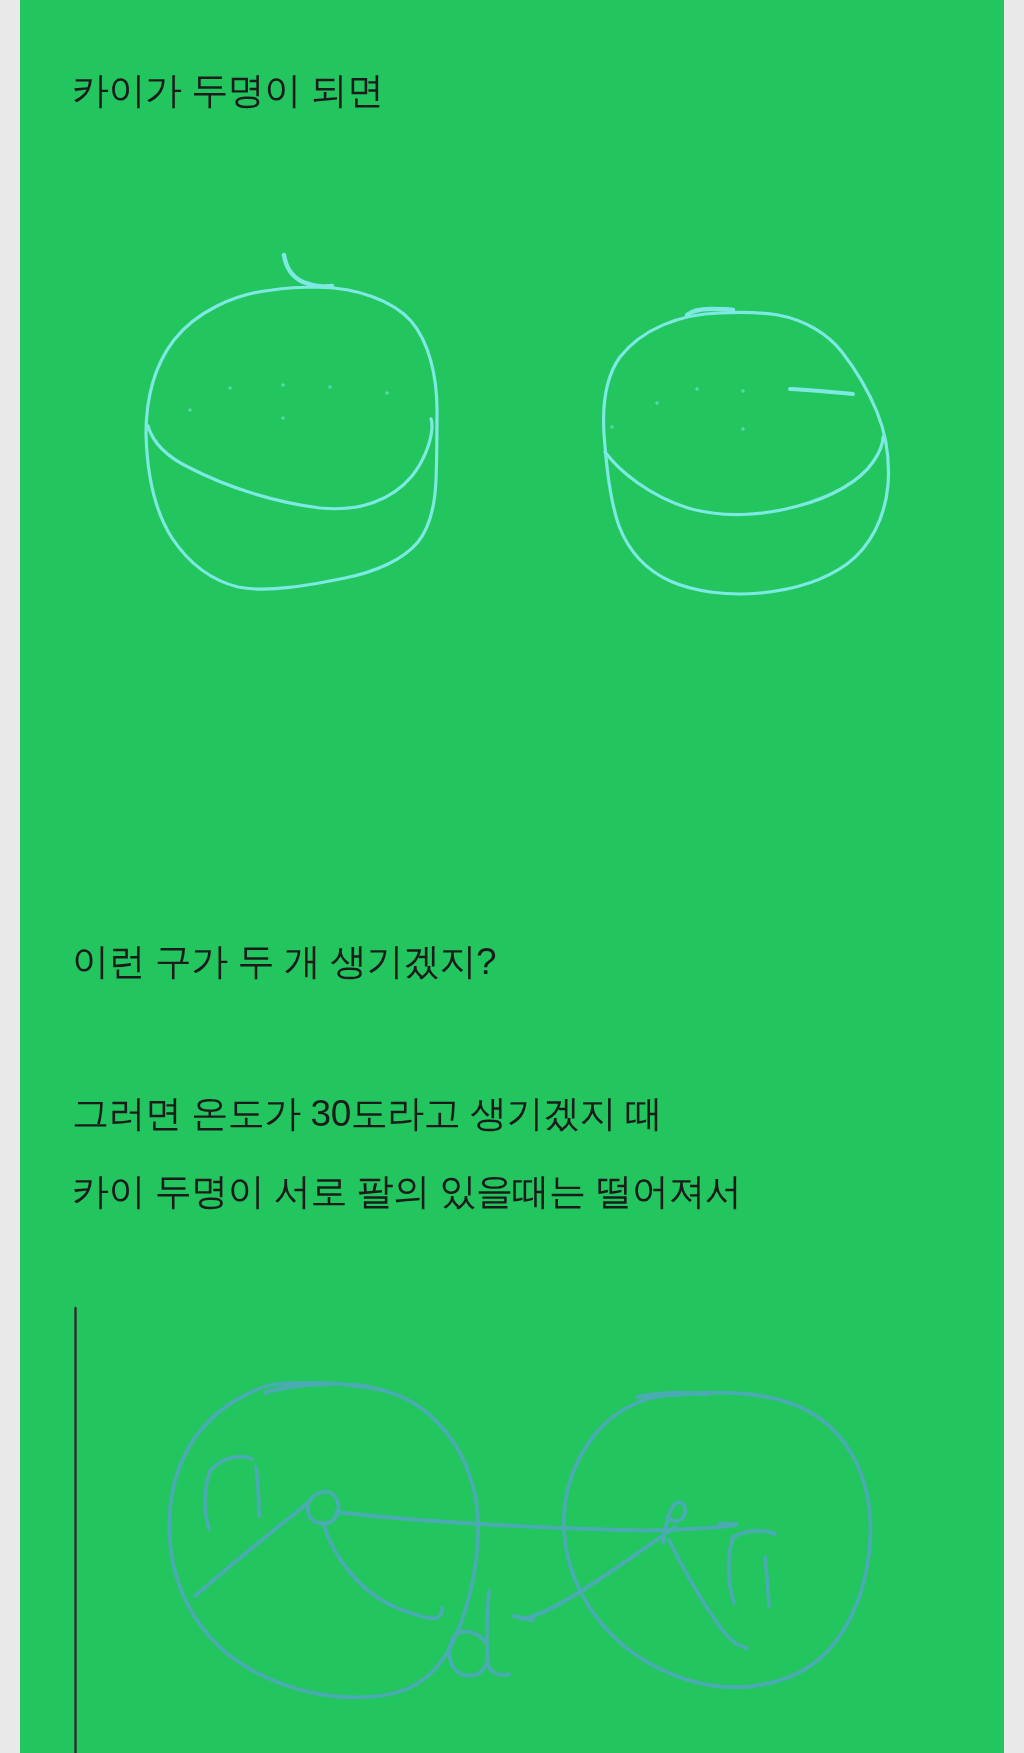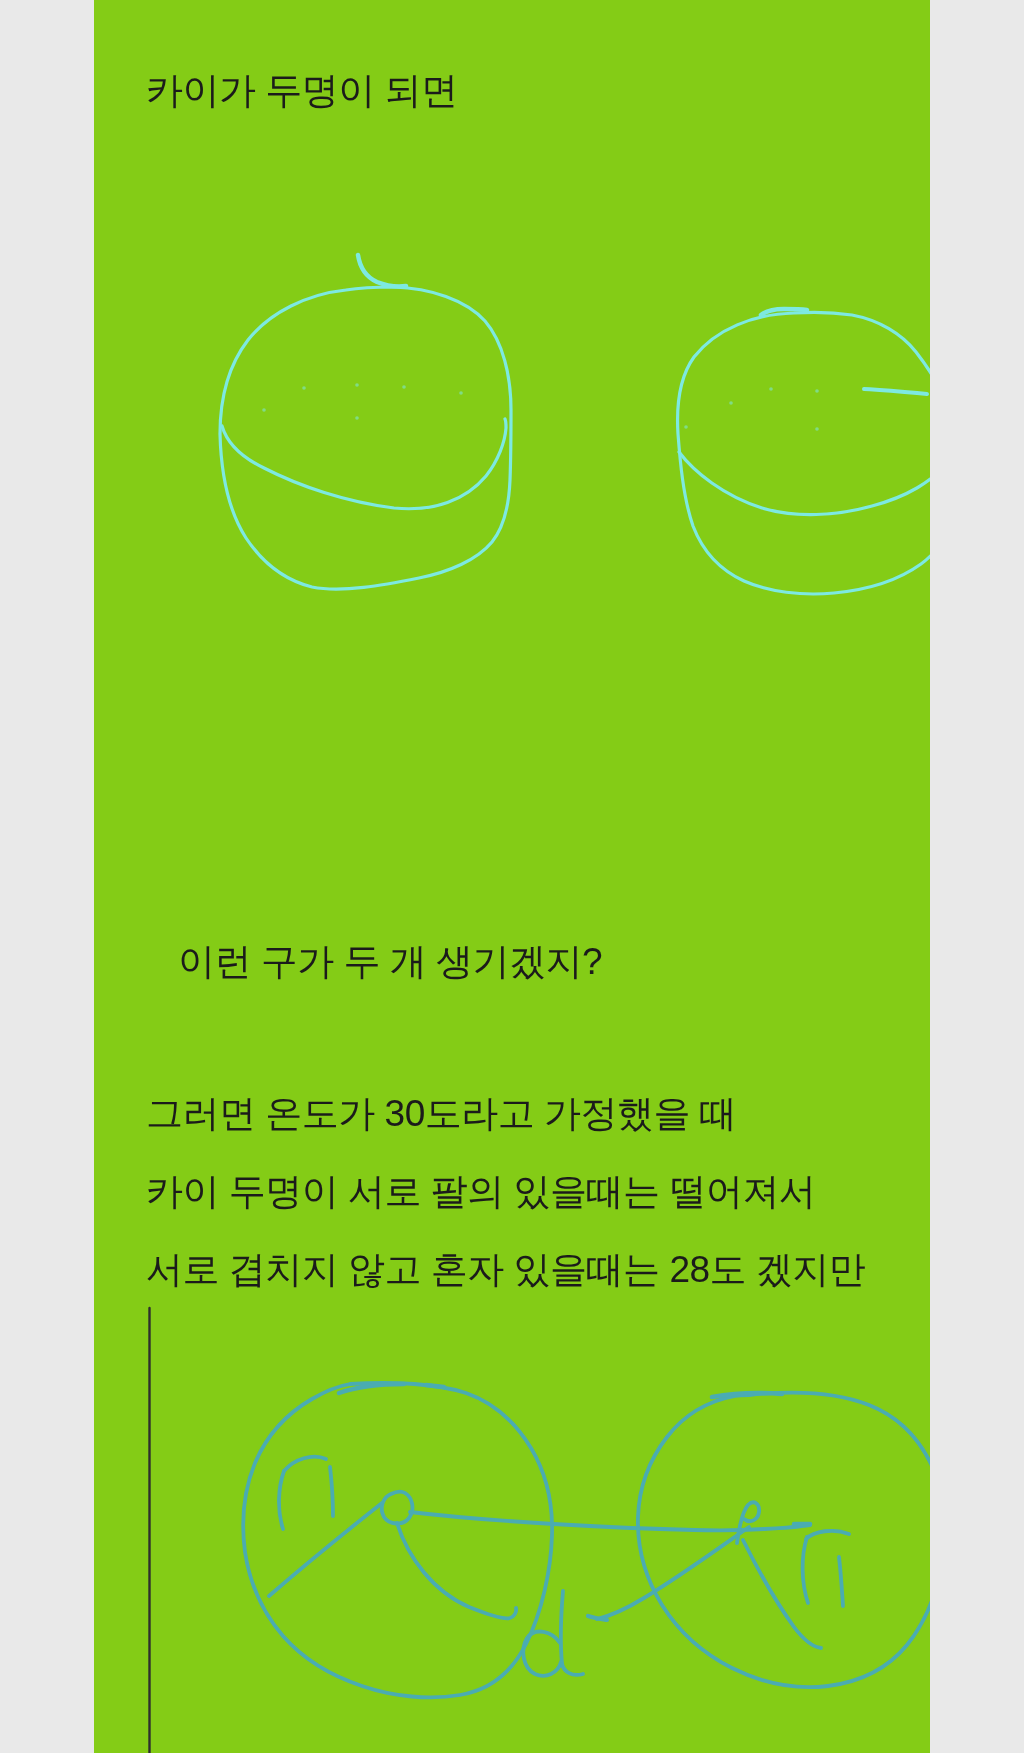--- a/index.html
+++ b/index.html
@@ -1,52 +1,51 @@
 <!DOCTYPE html>
 <html><head>
 <meta charset="utf-8">
 <style>
   html,body{margin:0;padding:0;}
   body{background:#e9e9e9;font-family:"Liberation Sans","DejaVu Sans",sans-serif;}
   .page{
     position:relative;
-    width:836px;height:1753px;
-    background:#84cc16;
+    width:984px;height:1753px;
+    background:#22c55e;
     overflow:hidden;
     margin:0 auto;
   }
   .hand-note{
     position:absolute;
     left:52px;
     font-size:37px;
     line-height:1.2;
     color:#1b1b1b;
     letter-spacing:-0.5px;
     white-space:nowrap;
   }
   .t-intro{top:32px;}
-  .t-caption{top:903px;margin-left:32px;}
+  .t-caption{top:903px;}
   .t-a1{top:1055px;}
   .t-a2{top:1133px;}
   .t-a3{top:1211px;}
   .sketch{position:absolute;left:0;}
   .sketch-top{top:230px;}
   .sketch-bottom{top:1290px;}
   svg{display:block;}
 </style>
 </head>
 <body>
 
 <div class="page">
 
   <p class="hand-note t-intro">카이가 두명이 되면</p>
   <p class="hand-note t-caption">이런 구가 두 개 생기겠지?</p>
-  <p class="hand-note t-a1">그러면 온도가 30도라고 가정했을 때</p>
+  <p class="hand-note t-a1">그러면 온도가 30도라고 생기겠지 때</p>
   <p class="hand-note t-a2">카이 두명이 서로 팔의 있을때는 떨어져서</p>
-  <p class="hand-note t-a3">서로 겹치지 않고 혼자 있을때는 28도 겠지만</p>
 
   <div class="sketch sketch-top">
     <svg width="1024" height="380" viewBox="0 230 1024 380" fill="none" stroke="#7de9e2" stroke-width="3.2" stroke-linecap="round" stroke-linejoin="round">
       <g>
         <path stroke-width="4.5" d="M 264 255 C 266 268 272 277 283 282 C 293 286 304 287 312 286"></path>
         <path d="M 252 290 C 214 294 176 312 154 340 C 134 366 126 398 126 434
                  C 127 472 134 510 152 538 C 168 562 190 580 218 587
                  C 248 593 290 585 325 578 C 355 572 383 560 398 542
                  C 410 527 415 505 416 480 C 417 455 417 430 417 410
                  C 417 376 409 342 391 321 C 372 300 336 288 300 287

